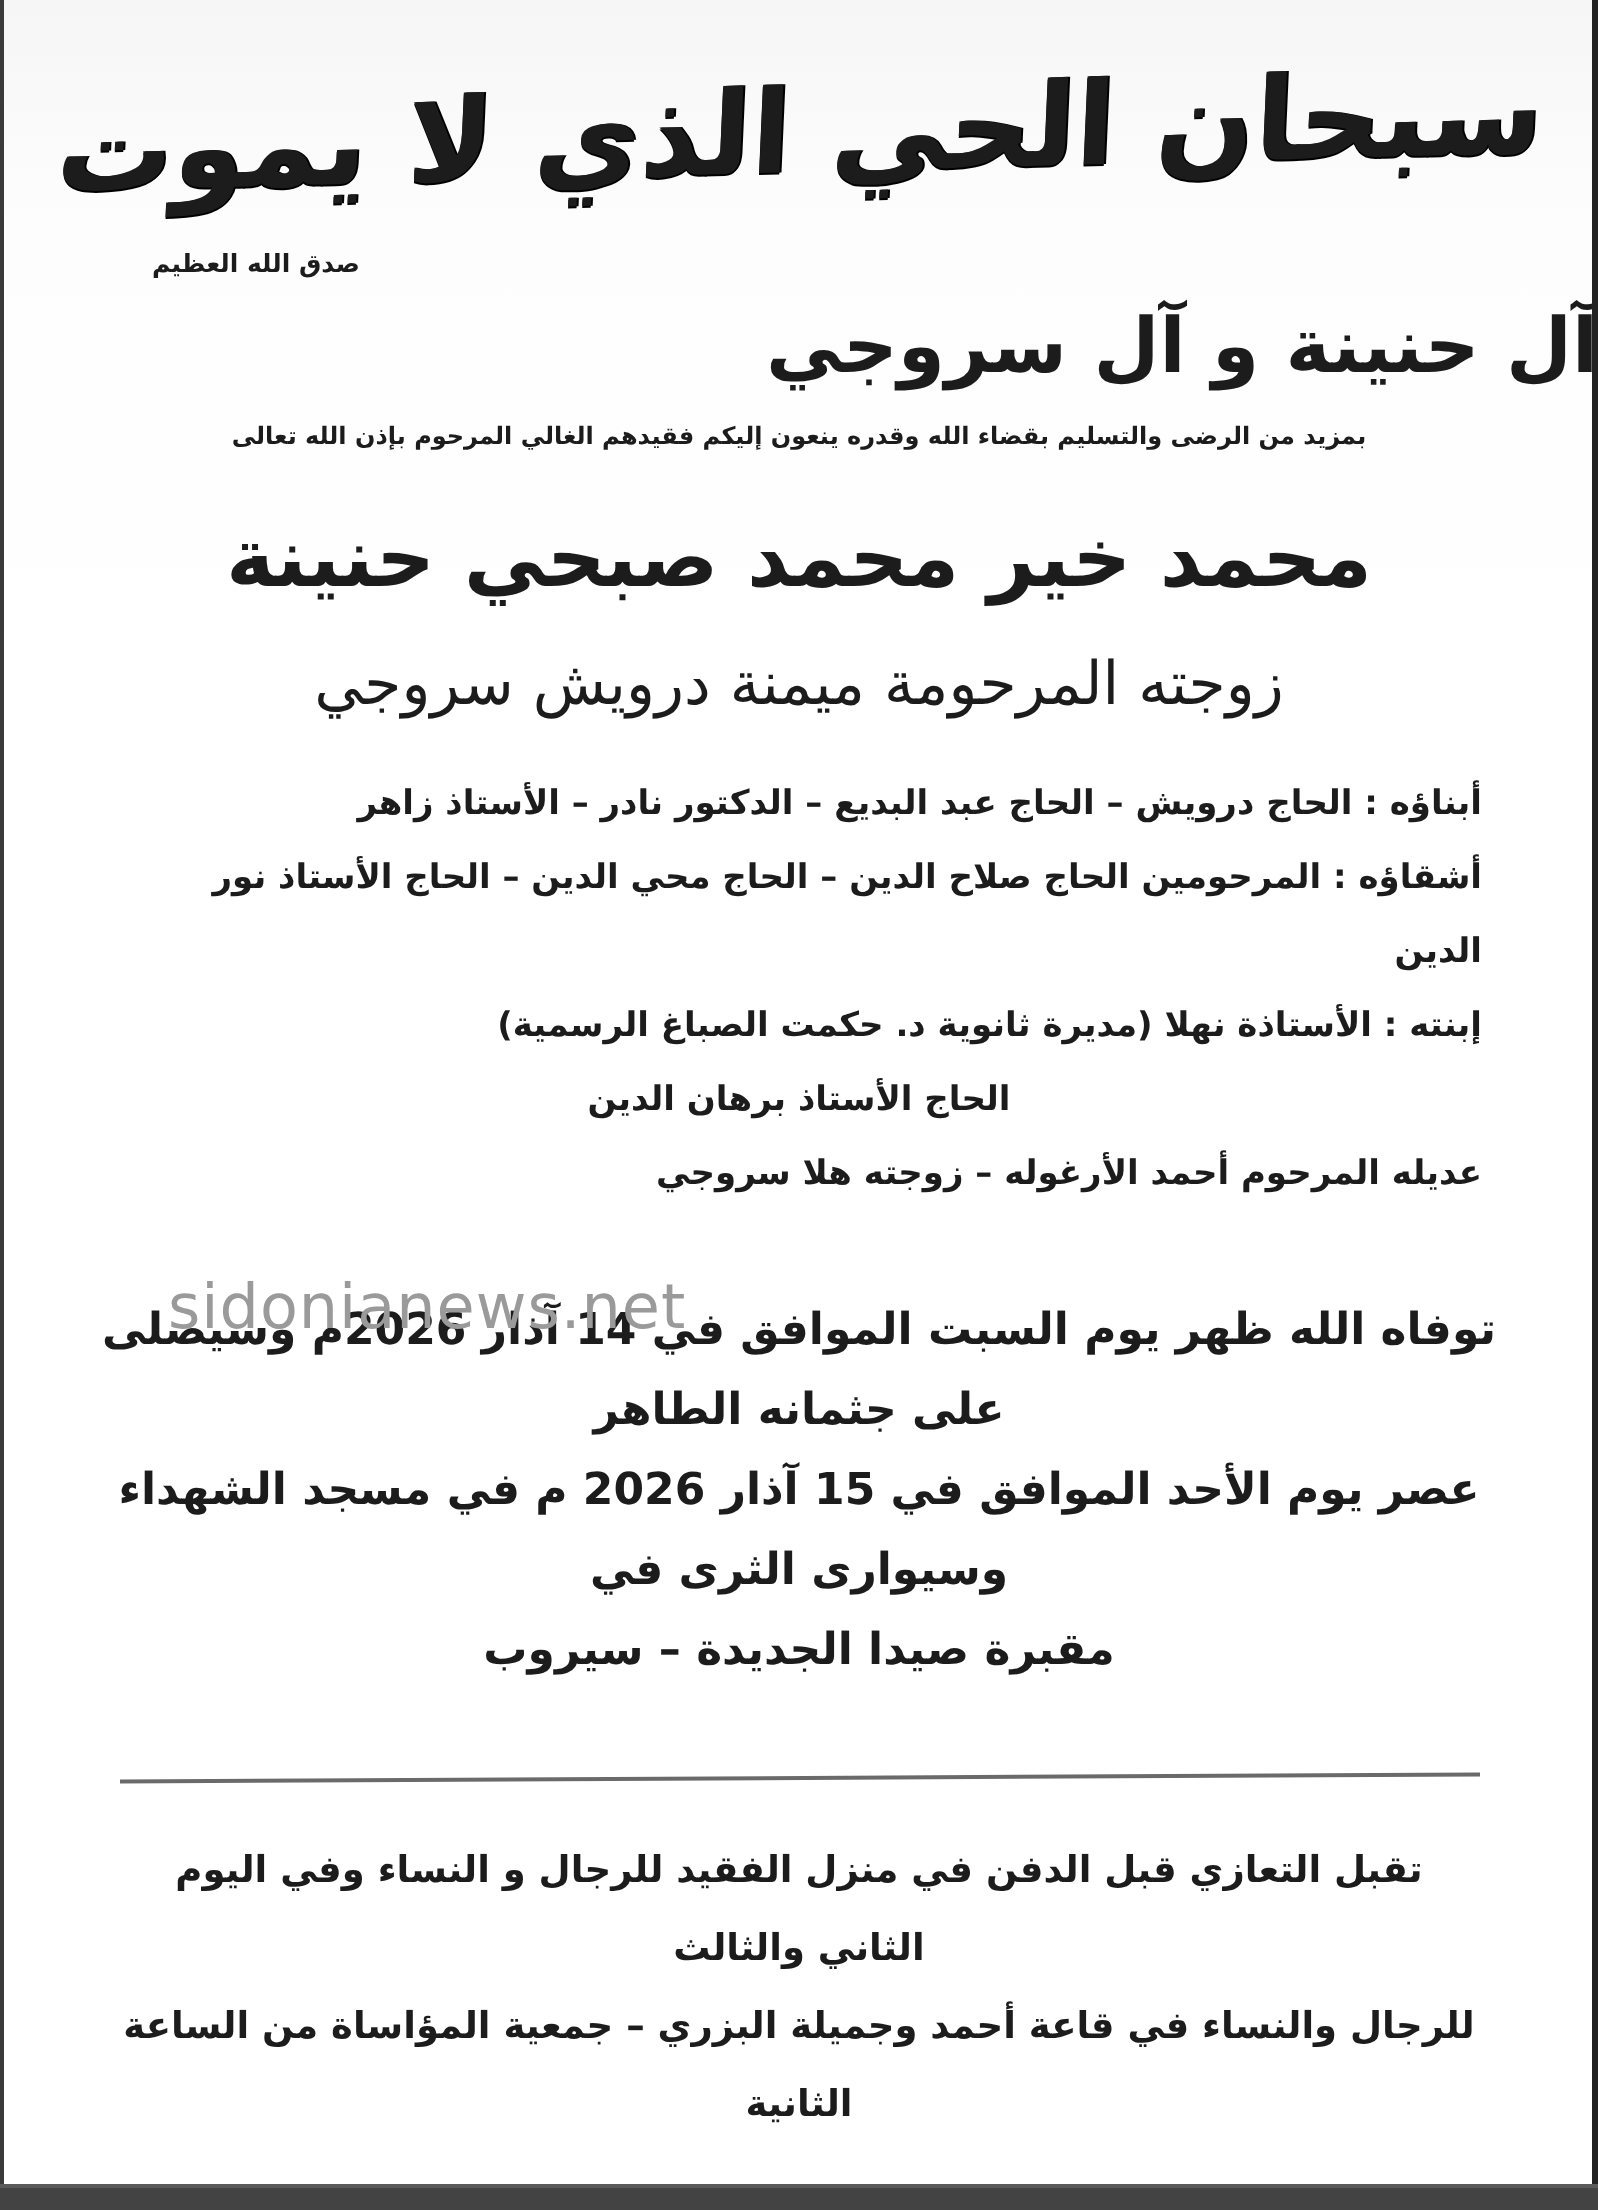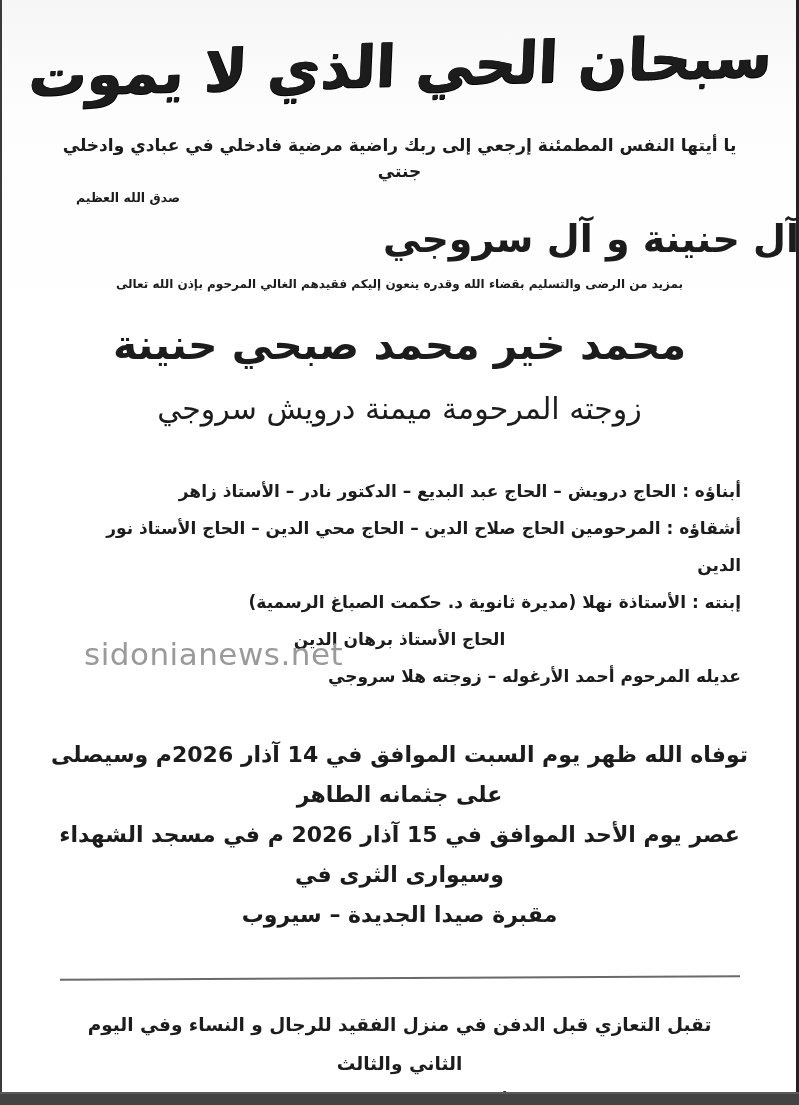--- a/index.html
+++ b/index.html
@@ -85,21 +85,21 @@
     direction: rtl;
     text-align: center;
     font-weight: normal;
     font-size: 30px;
     margin-top: 22px;
   }
   .relatives {
     direction: rtl;
     font-weight: bold;
     font-size: 17px;
-    margin: 47px 58px 0 58px;
+    margin: 24px 58px 0 58px;
   }
   .relatives .row {
     line-height: 37px;
     text-align: right;
   }
   .relatives .row.centered {
     text-align: center;
   }
   .watermark {
     position: absolute;
@@ -138,21 +138,20 @@
 </head>
 <body>
 
 <div class="page">
 
   <div class="edge-left"></div>
   <div class="edge-right"></div>
 
   <div class="calligraphy">سبحان الحي الذي لا يموت</div>
 
-  <div class="verse">يا أيتها النفس المطمئنة إرجعي إلى ربك راضية مرضية فادخلي في عبادي وادخلي جنتي</div>
 
   <div class="verse-attribution">صدق الله العظيم</div>
 
   <div class="families-title">آل حنينة و آل سروجي</div>
 
   <div class="intro">بمزيد من الرضى والتسليم بقضاء  الله وقدره ينعون إليكم فقيدهم الغالي المرحوم بإذن الله تعالى</div>
 
   <div class="deceased-name">محمد خير محمد صبحي حنينة</div>
 
   <div class="wife-name">زوجته المرحومة ميمنة درويش سروجي</div>

